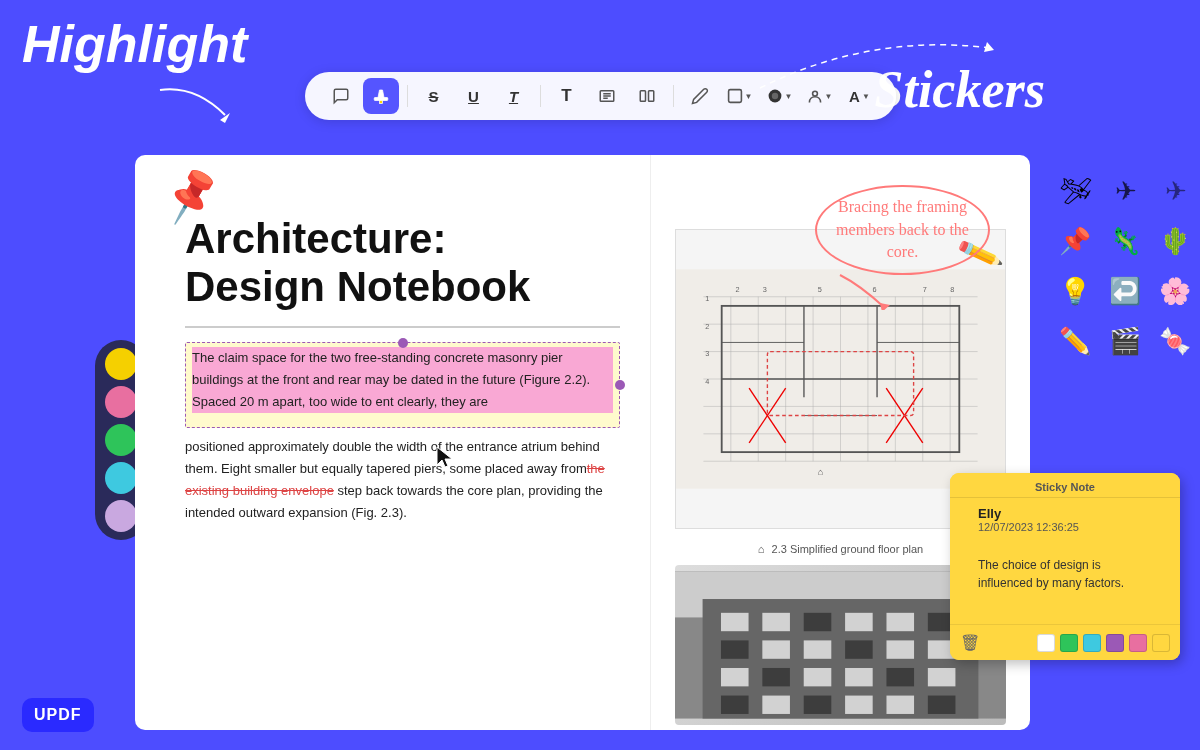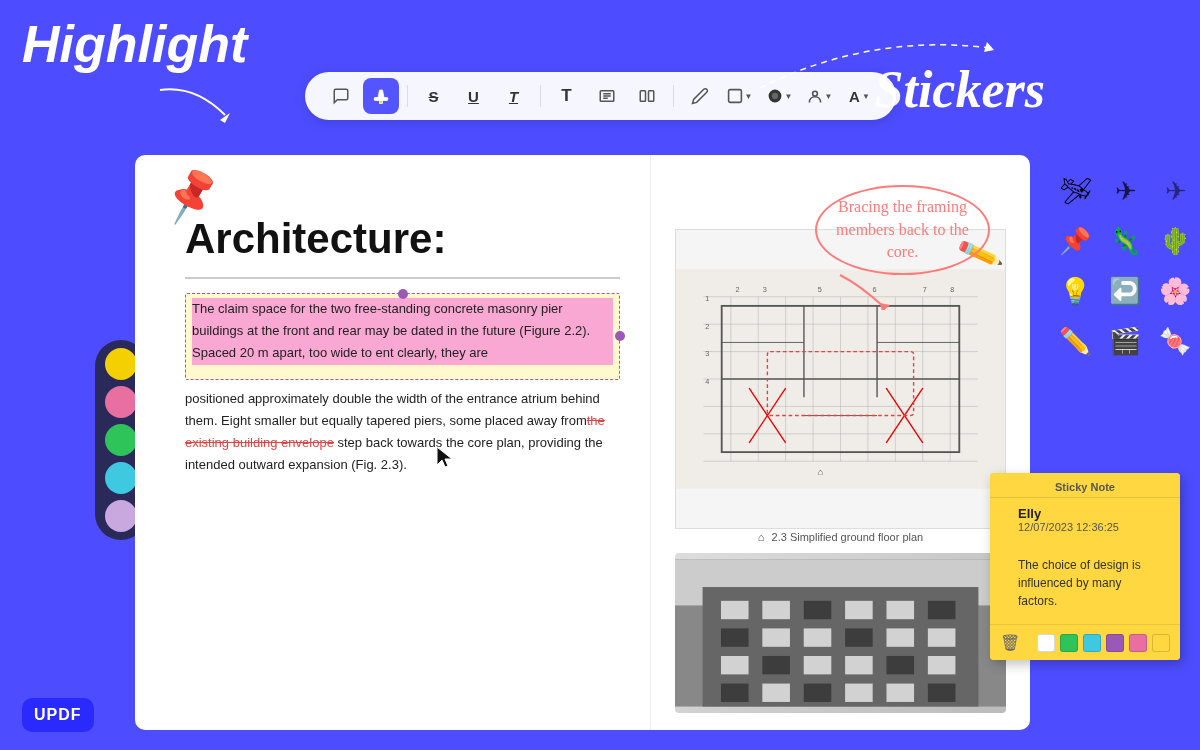--- a/index.html
+++ b/index.html
@@ -181,40 +181,40 @@
       height: 300px;
       background: #f5f5f5;
       border: 1px solid #ddd;
       position: relative;
       overflow: hidden;
     }
     .floor-plan-caption {
       font-size: 11px;
       color: #555;
       text-align: center;
-      margin-top: 2px;
+      margin-top: 14px;
     }
     .building-photo {
       width: 100%;
       height: 160px;
       background: linear-gradient(135deg, #ddd 0%, #bbb 100%);
       margin-top: 10px;
       border-radius: 4px;
       overflow: hidden;
       position: relative;
     }
 
     
     .sticky-note {
       position: absolute;
       right: 20px;
       bottom: 90px;
-      width: 190px;
+      width: 230px;
       background: #ffd740;
-      border-radius: 4px;
+      border-radius: 9px;
       box-shadow: 3px 4px 12px rgba(0,0,0,0.25);
       z-index: 20;
       overflow: hidden;
     }
     .sticky-header {
       background: #ffd740;
       padding: 8px 12px 4px;
       font-weight: bold;
       font-size: 11px;
       color: #555;
@@ -472,20 +472,21 @@
 </div>
 
 <div class="doc-container">
 
   <div class="doc-left">
 
     <div class="pin-sticker">📌</div>
 
     <div class="doc-title">
       <span>Architecture:</span><br>
+      <span>Design Notebook</span>
     </div>
 
     <div class="doc-divider"></div>
 
     <div class="highlight-box">
       <div class="highlight-box-handle-top"></div>
       <div class="highlight-box-handle"></div>
       <p class="doc-text" style="background:#f9a8d4;">
         <span>The claim space for the two free-standing concrete masonry pier buildings at the front and rear may be dated in the future (Figure 2.2). Spaced 20 m apart, too wide to ent clearly, they are</span>
       </p>

